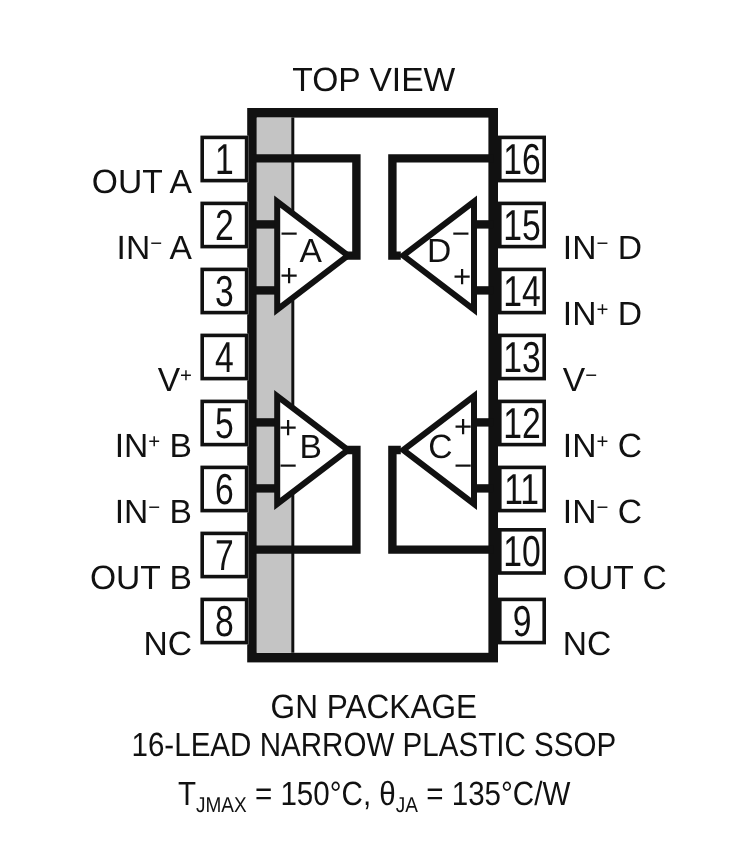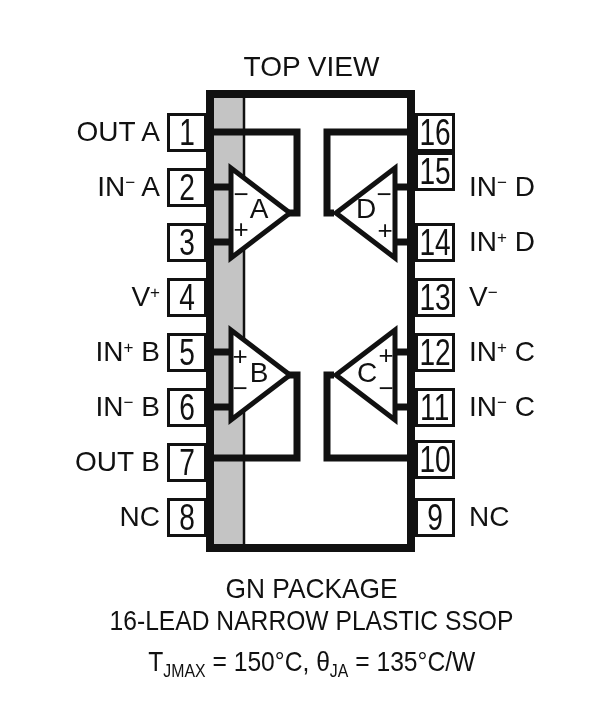--- a/index.html
+++ b/index.html
@@ -29,21 +29,21 @@
     position:absolute; width:40px; height:39px;
     background:#ffffff; border:3px solid var(--line);
     display:flex; align-items:center; justify-content:center;
   }
   .pinbox.left  { left:167px; }
   .pinbox.right { left:415px; }
   .pinnum { display:inline-block; font-size:36px; transform:scaleX(0.78); line-height:1; }
 
   .pinlabel {
     position:absolute; height:30px; line-height:30px;
-    font-size:28px; white-space:nowrap;
+    font-size:28px; white-space:nowrap;margin-top:20px;
   }
   .pinlabel.left  { right:455px; text-align:right; }
   .pinlabel.right { left:469px; text-align:left; }
   .psup { font-size:17px; position:relative; top:-8px; }
 
   .mark { position:absolute; transform:translate(-50%,-50%); white-space:nowrap; line-height:1; }
   .oplet  { font-size:28px; }
   .opsign { font-size:26px; }
 
   .caption { position:absolute; left:4px; width:615px; text-align:center; white-space:nowrap; }
@@ -110,21 +110,21 @@
   <div class="pinbox left" style="top:443px">
       <span class="pinnum">7</span>
     </div>
   <div class="pinbox left" style="top:498px">
       <span class="pinnum">8</span>
     </div>
 
   <div class="pinbox right" style="top:113px">
       <span class="pinnum">16</span>
     </div>
-  <div class="pinbox right" style="top:152px">
+  <div class="pinbox right" style="top:168px">
       <span class="pinnum">15</span>
     </div>
   <div class="pinbox right" style="top:223px">
       <span class="pinnum">14</span>
     </div>
   <div class="pinbox right" style="top:278px">
       <span class="pinnum">13</span>
     </div>
   <div class="pinbox right" style="top:333px">
       <span class="pinnum">12</span>
@@ -145,20 +145,21 @@
   <div class="pinlabel left" style="top:392px"><span>IN</span><span class="psup">−</span><span> B</span></div>
   <div class="pinlabel left" style="top:337px"><span>IN</span><span class="psup">+</span><span> B</span></div>
   <div class="pinlabel left" style="top:447px"><span>OUT B</span><span class="psup"></span><span></span></div>
   <div class="pinlabel left" style="top:502px"><span>NC</span><span class="psup"></span><span></span></div>
 
   <div class="pinlabel right" style="top:172px"><span>IN</span><span class="psup">−</span><span> D</span></div>
   <div class="pinlabel right" style="top:227px"><span>IN</span><span class="psup">+</span><span> D</span></div>
   <div class="pinlabel right" style="top:282px"><span>V</span><span class="psup">−</span><span></span></div>
   <div class="pinlabel right" style="top:337px"><span>IN</span><span class="psup">+</span><span> C</span></div>
   <div class="pinlabel right" style="top:392px"><span>IN</span><span class="psup">−</span><span> C</span></div>
+  <div class="pinlabel right" style="top:447px"><span>OUT C</span><span class="psup"></span><span></span></div>
   <div class="pinlabel right" style="top:502px"><span>NC</span><span class="psup"></span><span></span></div>
 
   <div class="mark opsign" style="left:241px; top:194px">−</div>
   <div class="mark oplet" style="left:259px; top:209px">A</div>
   <div class="mark opsign" style="left:241px; top:229px">+</div>
 
   <div class="mark opsign" style="left:384px; top:194px">−</div>
   <div class="mark oplet" style="left:366px; top:209px">D</div>
   <div class="mark opsign" style="left:385px; top:230px">+</div>
 

